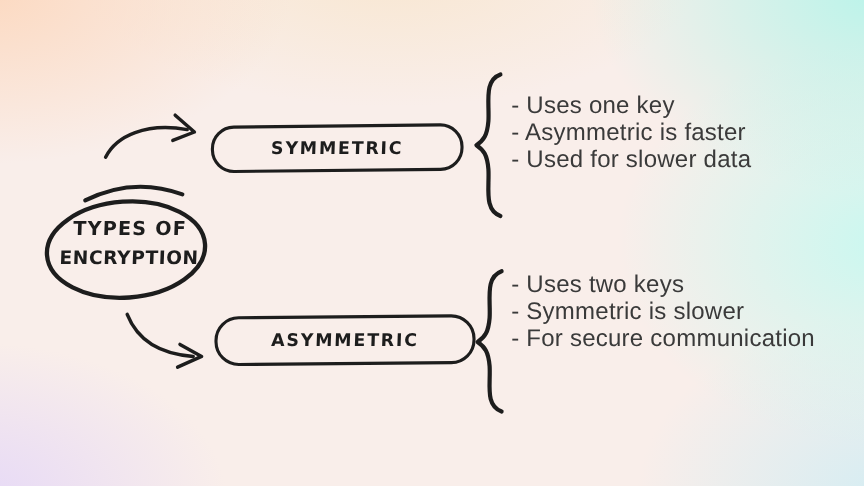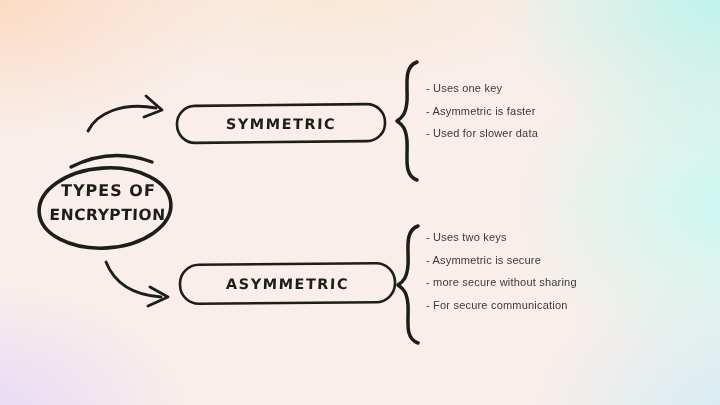--- a/index.html
+++ b/index.html
@@ -36,21 +36,21 @@
     display:flex;align-items:center;justify-content:center;
     font-size:14.5px;letter-spacing:1.5px;
   }
   .pill-sym{left:177px;top:105px;width:208px;height:37px;}
   .pill-asym{left:180px;top:264px;width:215px;height:39px;}
 
   .points{
     position:absolute;
     left:426px;
     color:#3a3a3a;
-    font-size:11px;
+    font-size:20px;
     line-height:22.6px;
     letter-spacing:0.2px;
     white-space:nowrap;
   }
   .points-top{top:77px;}
   .points-bottom{top:226px;}
 </style>
 </head>
 <body>
 
@@ -99,18 +99,17 @@
   <div class="hand pill-label pill-asym">ASYMMETRIC</div>
 
   <div class="points points-top">
     <div>- Uses one key</div>
     <div>- Asymmetric is faster</div>
     <div>- Used for slower data</div>
   </div>
 
   <div class="points points-bottom">
     <div>- Uses two keys</div>
-    <div>- Asymmetric is secure</div>
-    <div>- more secure without sharing</div>
+    <div>- Symmetric is slower</div>
     <div>- For secure communication</div>
   </div>
 
 </div>
 
 </body></html>

